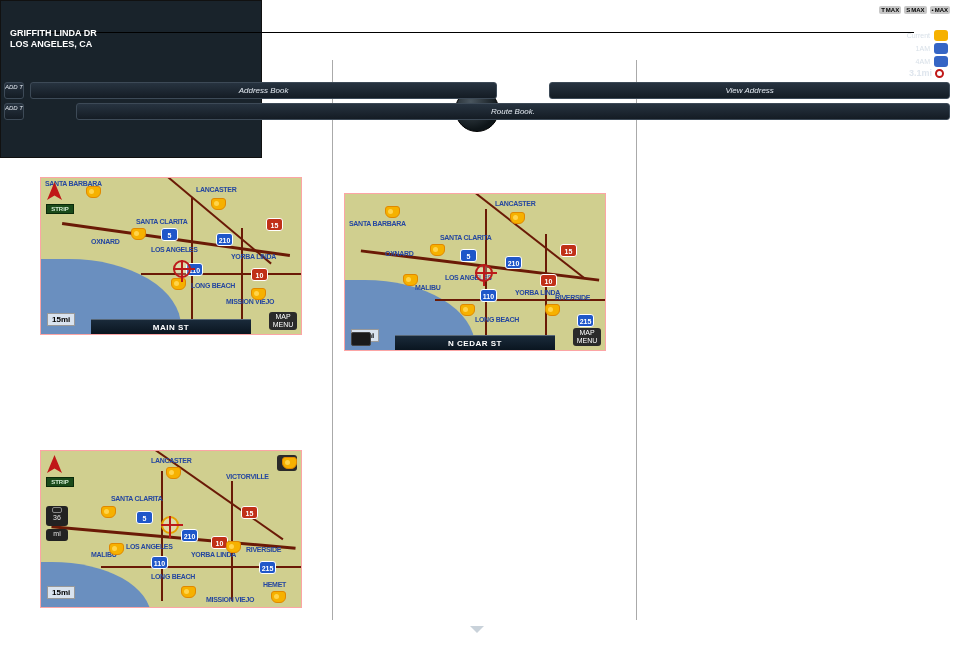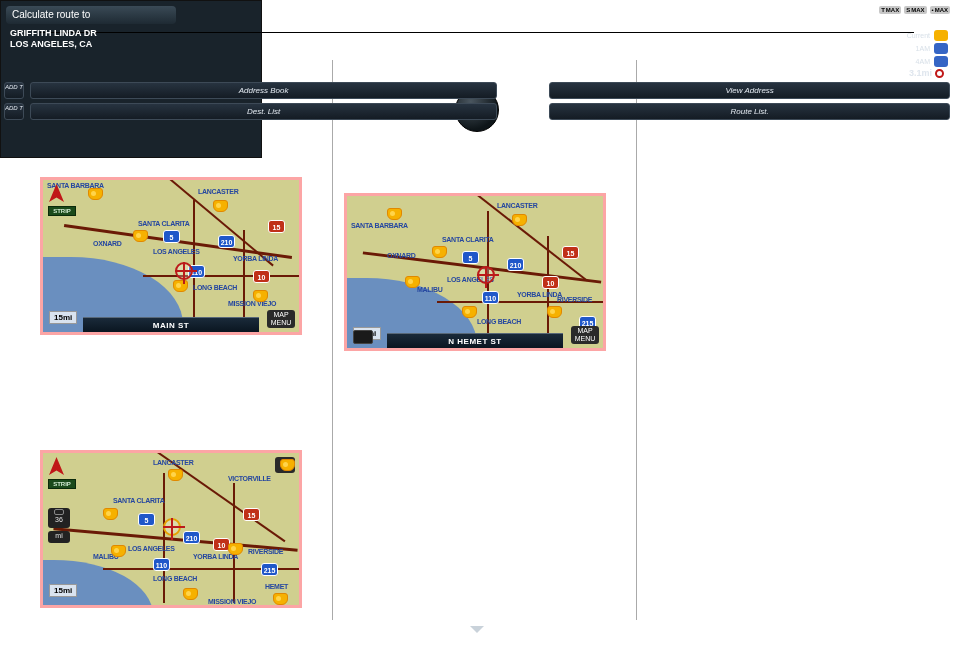--- a/index.html
+++ b/index.html
@@ -1,41 +1,41 @@
 <!DOCTYPE html>
 <html><head>
 <meta charset="utf-8">
 <style>
   * { box-sizing: border-box; margin: 0; padding: 0; }
   body { width: 954px; height: 651px; background: #fff; font-family: Arial, Helvetica, sans-serif; color: #000; position: relative; }
   .hr { position:absolute; left:40px; top:32px; width:874px; height:1px; background:#000; }
   .vr1 { position:absolute; left:332px; top:60px; width:1px; height:560px; background:#aaa; }
   .vr2 { position:absolute; left:636px; top:60px; width:1px; height:560px; background:#aaa; }
   
-  .map { position:absolute; border:3px solid #fca5a5; overflow:hidden; }
+  .map { position:absolute; border:1px solid #fca5a5; overflow:hidden; }
   .mapA { left:40px; top:177px; width:262px; height:158px; }
   .mapB { left:40px; top:450px; width:262px; height:158px; }
   .mapC { left:344px; top:193px; width:262px; height:158px; }
   .navD { left:652px; top:173px; width:262px; height:158px; border:1px solid #111; background:#19232b; }
   
   .land { position:absolute; inset:0; background:#d0cf8f; }
   .ocean { position:absolute; background:#6a8fbf; }
   .ocA { left:0; bottom:0; width:140px; height:75px; border-top-right-radius: 80% 90%; }
   .ocC { left:0; bottom:0; width:130px; height:70px; border-top-right-radius: 85% 95%; }
   .road { position:absolute; background:#6a1a06; height:2px; }
   .road.thick { height:3px; }
   .shield { position:absolute; width:17px; height:13px; border-radius:3px; background:#1f57c9; color:#fff; font-size:7px; line-height:13px; text-align:center; border:1px solid #fff; font-weight:bold; }
   .shield.red { background:#c03018; }
   .wx { position:absolute; width:15px; height:12px; background:#f6b100; border-radius:3px 3px 6px 6px; border:1px solid #e08800; }
   .wx::after { content:""; position:absolute; left:2px; top:2px; width:5px; height:5px; background:#ffd44a; border-radius:50%; }
   .lbl { position:absolute; font-size:7px; font-weight:bold; color:#2547a0; letter-spacing:-0.3px; white-space:nowrap; }
   .scale { position:absolute; left:6px; bottom:8px; background:rgba(255,255,255,0.75); font-size:8px; font-weight:bold; padding:1px 4px; border:1px solid #999; }
   .compass { position:absolute; left:6px; top:4px; width:15px; height:18px; background:#c01818; clip-path: polygon(50% 0, 100% 100%, 50% 75%, 0 100%); }
   .darkbtn { position:absolute; background:#2a2a2a; color:#fff; font-size:7px; text-align:center; border-radius:3px; padding:1px 3px; line-height:8px; }
-  .streetbar { position:absolute; left:50%; transform:translateX(-50%); bottom:0; width:176px; height:15px; background:linear-gradient(#1a2a3a,#0a1520); color:#fff; font-size:8px; font-weight:bold; text-align:center; line-height:15px; letter-spacing:0.5px; border-top:1px solid #586878; }
+  .streetbar { position:absolute; left:50%; transform:translateX(-50%); bottom:0; width:160px; height:15px; background:linear-gradient(#1a2a3a,#0a1520); color:#fff; font-size:8px; font-weight:bold; text-align:center; line-height:15px; letter-spacing:0.5px; border-top:1px solid #586878; }
   .gps { position:absolute; width:18px; height:18px; border-radius:50%; border:2px solid #bb1a1a; background:rgba(255,255,255,0.25);}
   .gps::before { content:""; position:absolute; left:50%; top:-2px; width:2px; height:22px; background:#bb1a1a; transform:translateX(-50%); }
   .gps::after  { content:""; position:absolute; top:50%; left:-2px; height:2px; width:22px; background:#bb1a1a; transform:translateY(-50%); }
   
   .dHeader { position:absolute; left:6px; top:6px; width:170px; height:18px; background:linear-gradient(#3a4a56,#1e2a33); color:#fff; font-size:10px; line-height:18px; padding-left:6px; border-radius:4px; }
   .dBadges { position:absolute; right:4px; top:6px; display:flex; gap:3px; }
   .badge { background:#c7c7c7; color:#000; font-size:6px; font-weight:bold; padding:1px 2px; border-radius:2px; display:flex; align-items:center; gap:1px;}
   .dDest { position:absolute; left:10px; top:28px; color:#fff; font-size:9px; font-weight:bold; line-height:11px; }
   .dWeather { position:absolute; right:6px; top:30px; width:64px; }
   .wrow { display:flex; align-items:center; justify-content:flex-end; gap:4px; margin-bottom:2px; }
@@ -189,30 +189,29 @@
   <div class="wx" style="left:40px; top:12px;"></div>
   <div class="wx" style="left:165px; top:18px;"></div>
   <div class="wx" style="left:85px; top:50px;"></div>
   <div class="wx" style="left:58px; top:80px;"></div>
   <div class="wx" style="left:115px; top:110px;"></div>
   <div class="wx" style="left:200px; top:110px;"></div>
 
   <div class="gps" style="left:130px; top:70px;"></div>
 
   <div class="scale">15mi</div>
-  <div class="streetbar">N HEMET ST</div>
+  <div class="streetbar">N CEDAR ST</div>
   <div class="darkbtn" style="right:4px; bottom:4px; width:28px;">
     <div>MAP</div>
     <div>MENU</div>
   </div>
   <div class="camChip"></div>
 </div>
 
 <div class="navD">
-  <div class="dHeader">Calculate route to</div>
   <div class="dBadges">
     <div class="badge">
         <b>T</b>
         <span>MAX</span>
       </div>
     <div class="badge">
         <b>S</b>
         <span>MAX</span>
       </div>
     <div class="badge">
@@ -246,19 +245,18 @@
     <div class="brow">
       <div class="bbtn pre">ADD
 TO</div>
       <div class="bbtn" style="flex:1.4">Address Book</div>
       <div style="flex:0 0 40px"></div>
       <div class="bbtn" style="flex:1.2">View Address</div>
     </div>
     <div class="brow">
       <div class="bbtn pre">ADD
 TO</div>
-      <div class="bbtn" style="flex:1.4">Dest. List</div>
       <div style="flex:0 0 40px"></div>
-      <div class="bbtn" style="flex:1.2">Route List.</div>
+      <div class="bbtn" style="flex:1.2">Route Book.</div>
     </div>
   </div>
   <div class="dArrow"></div>
 </div>
 
 </body></html>

